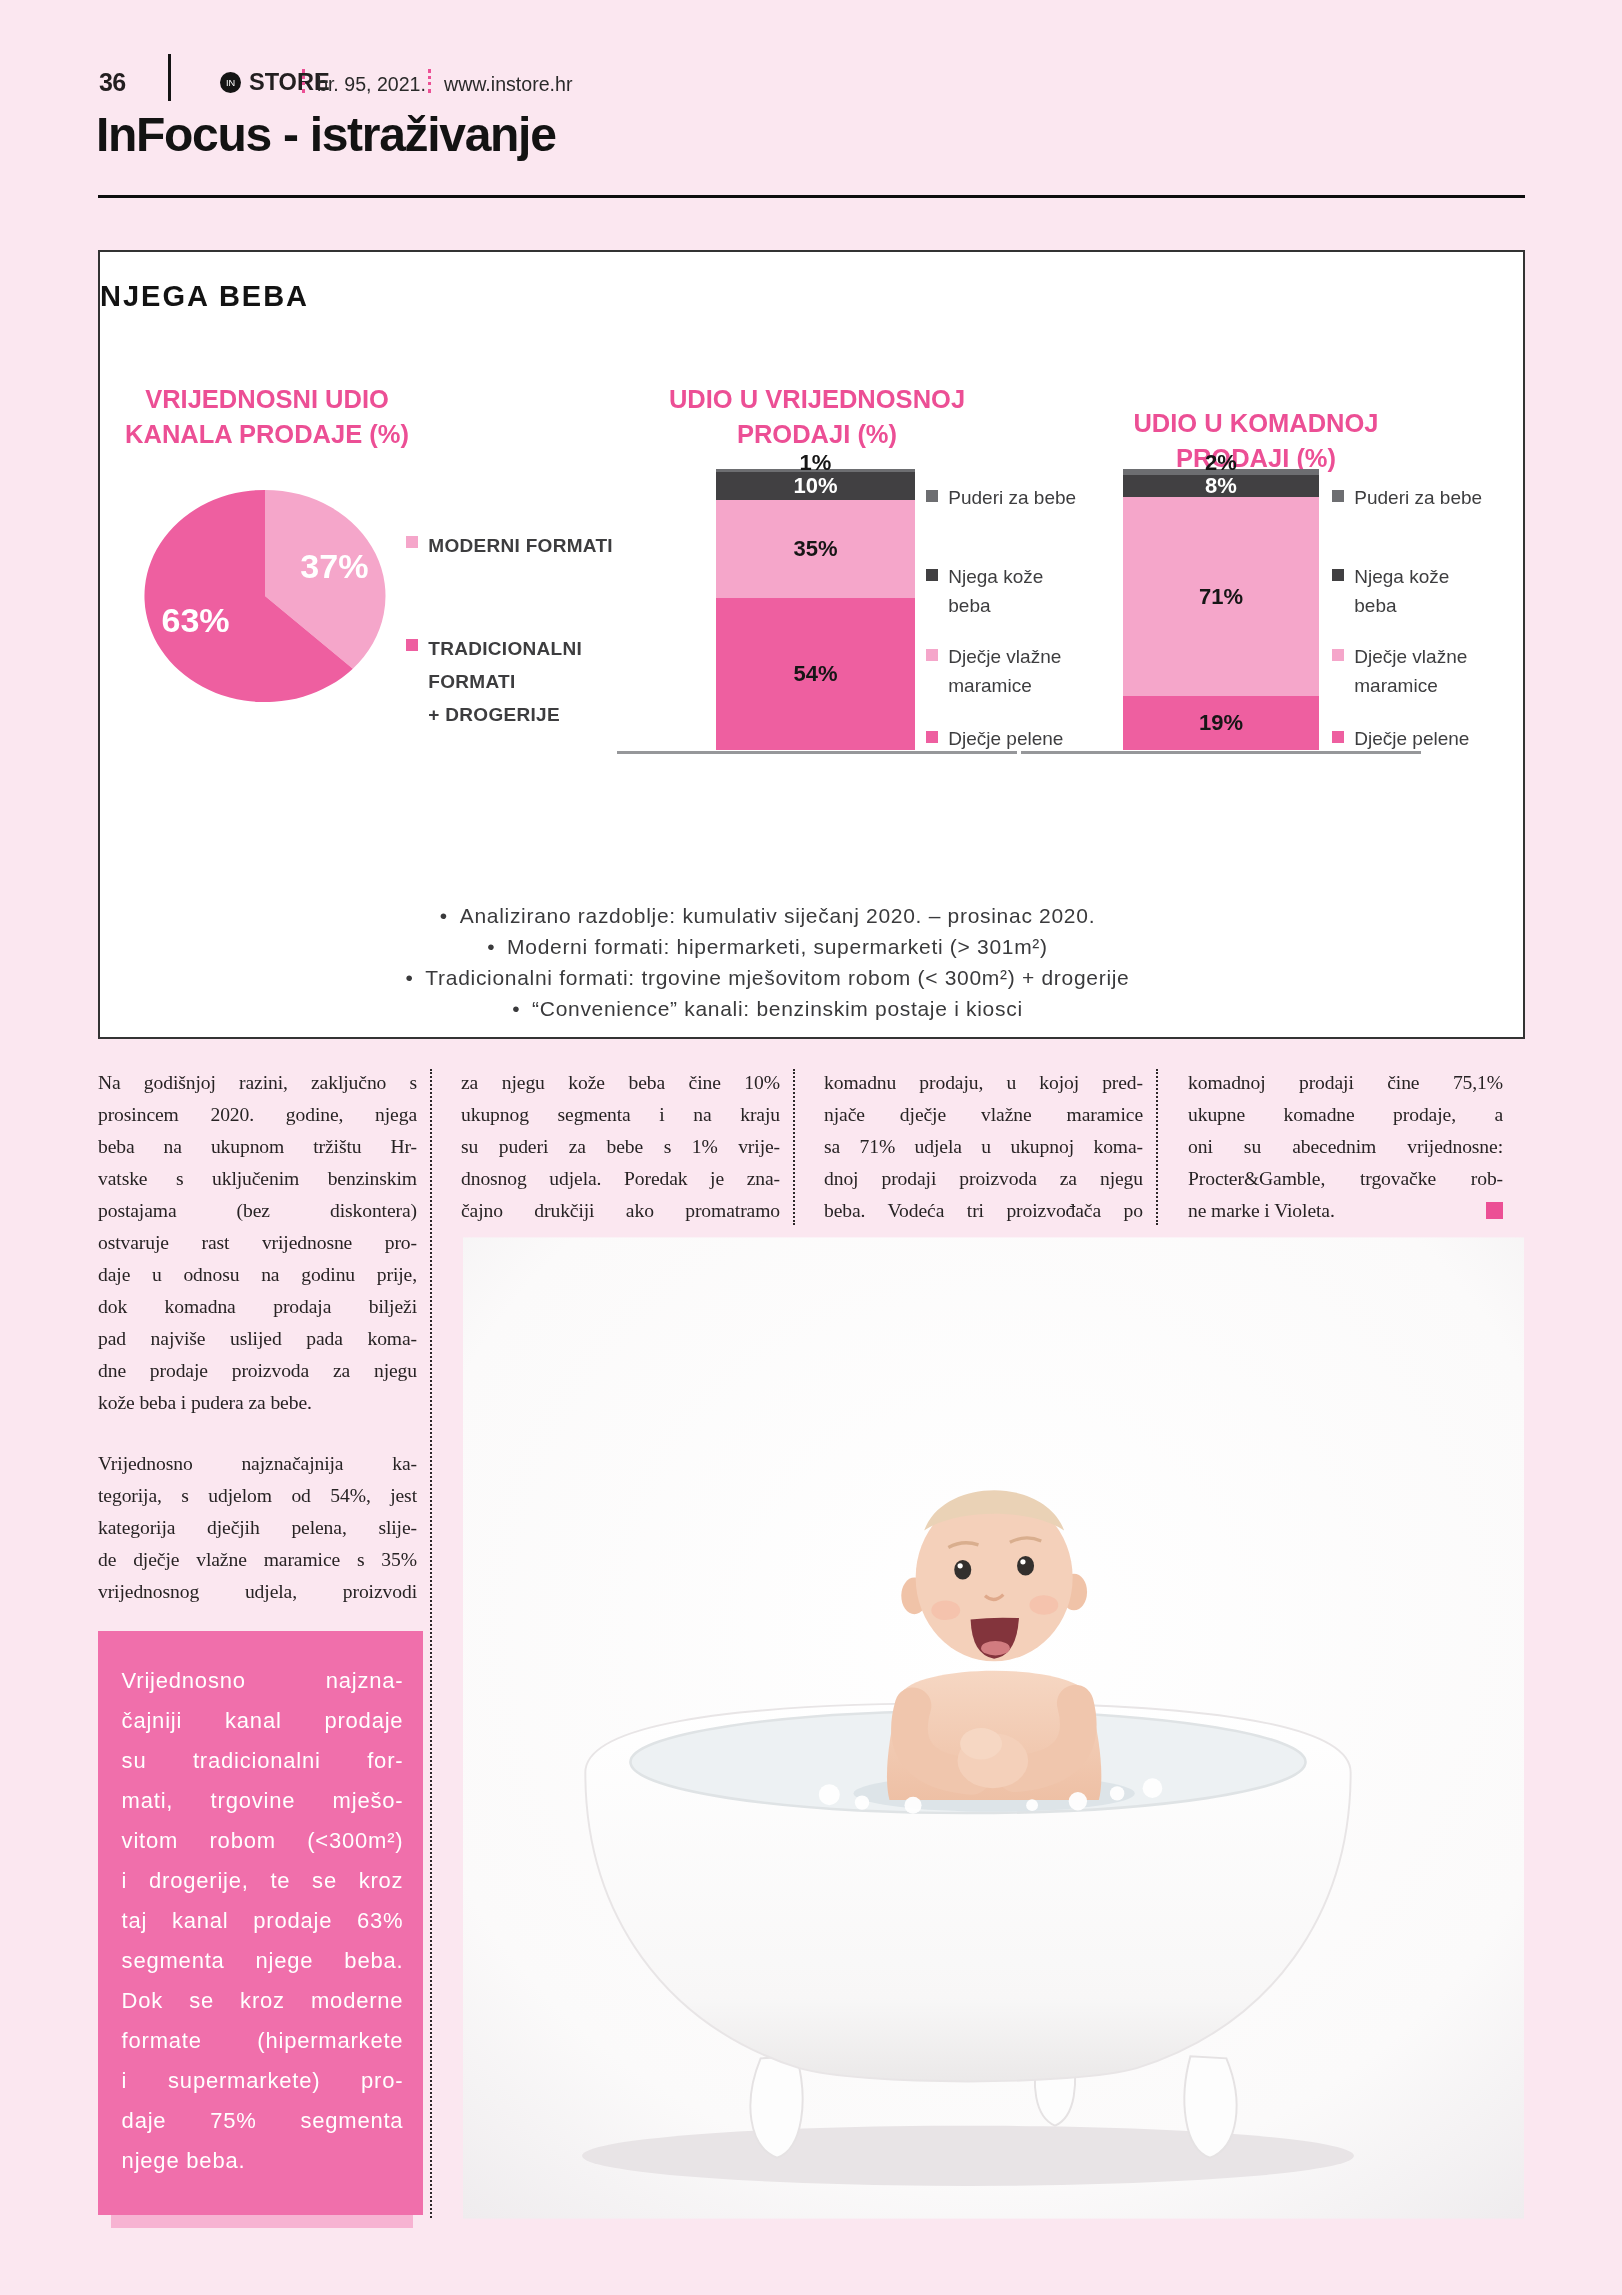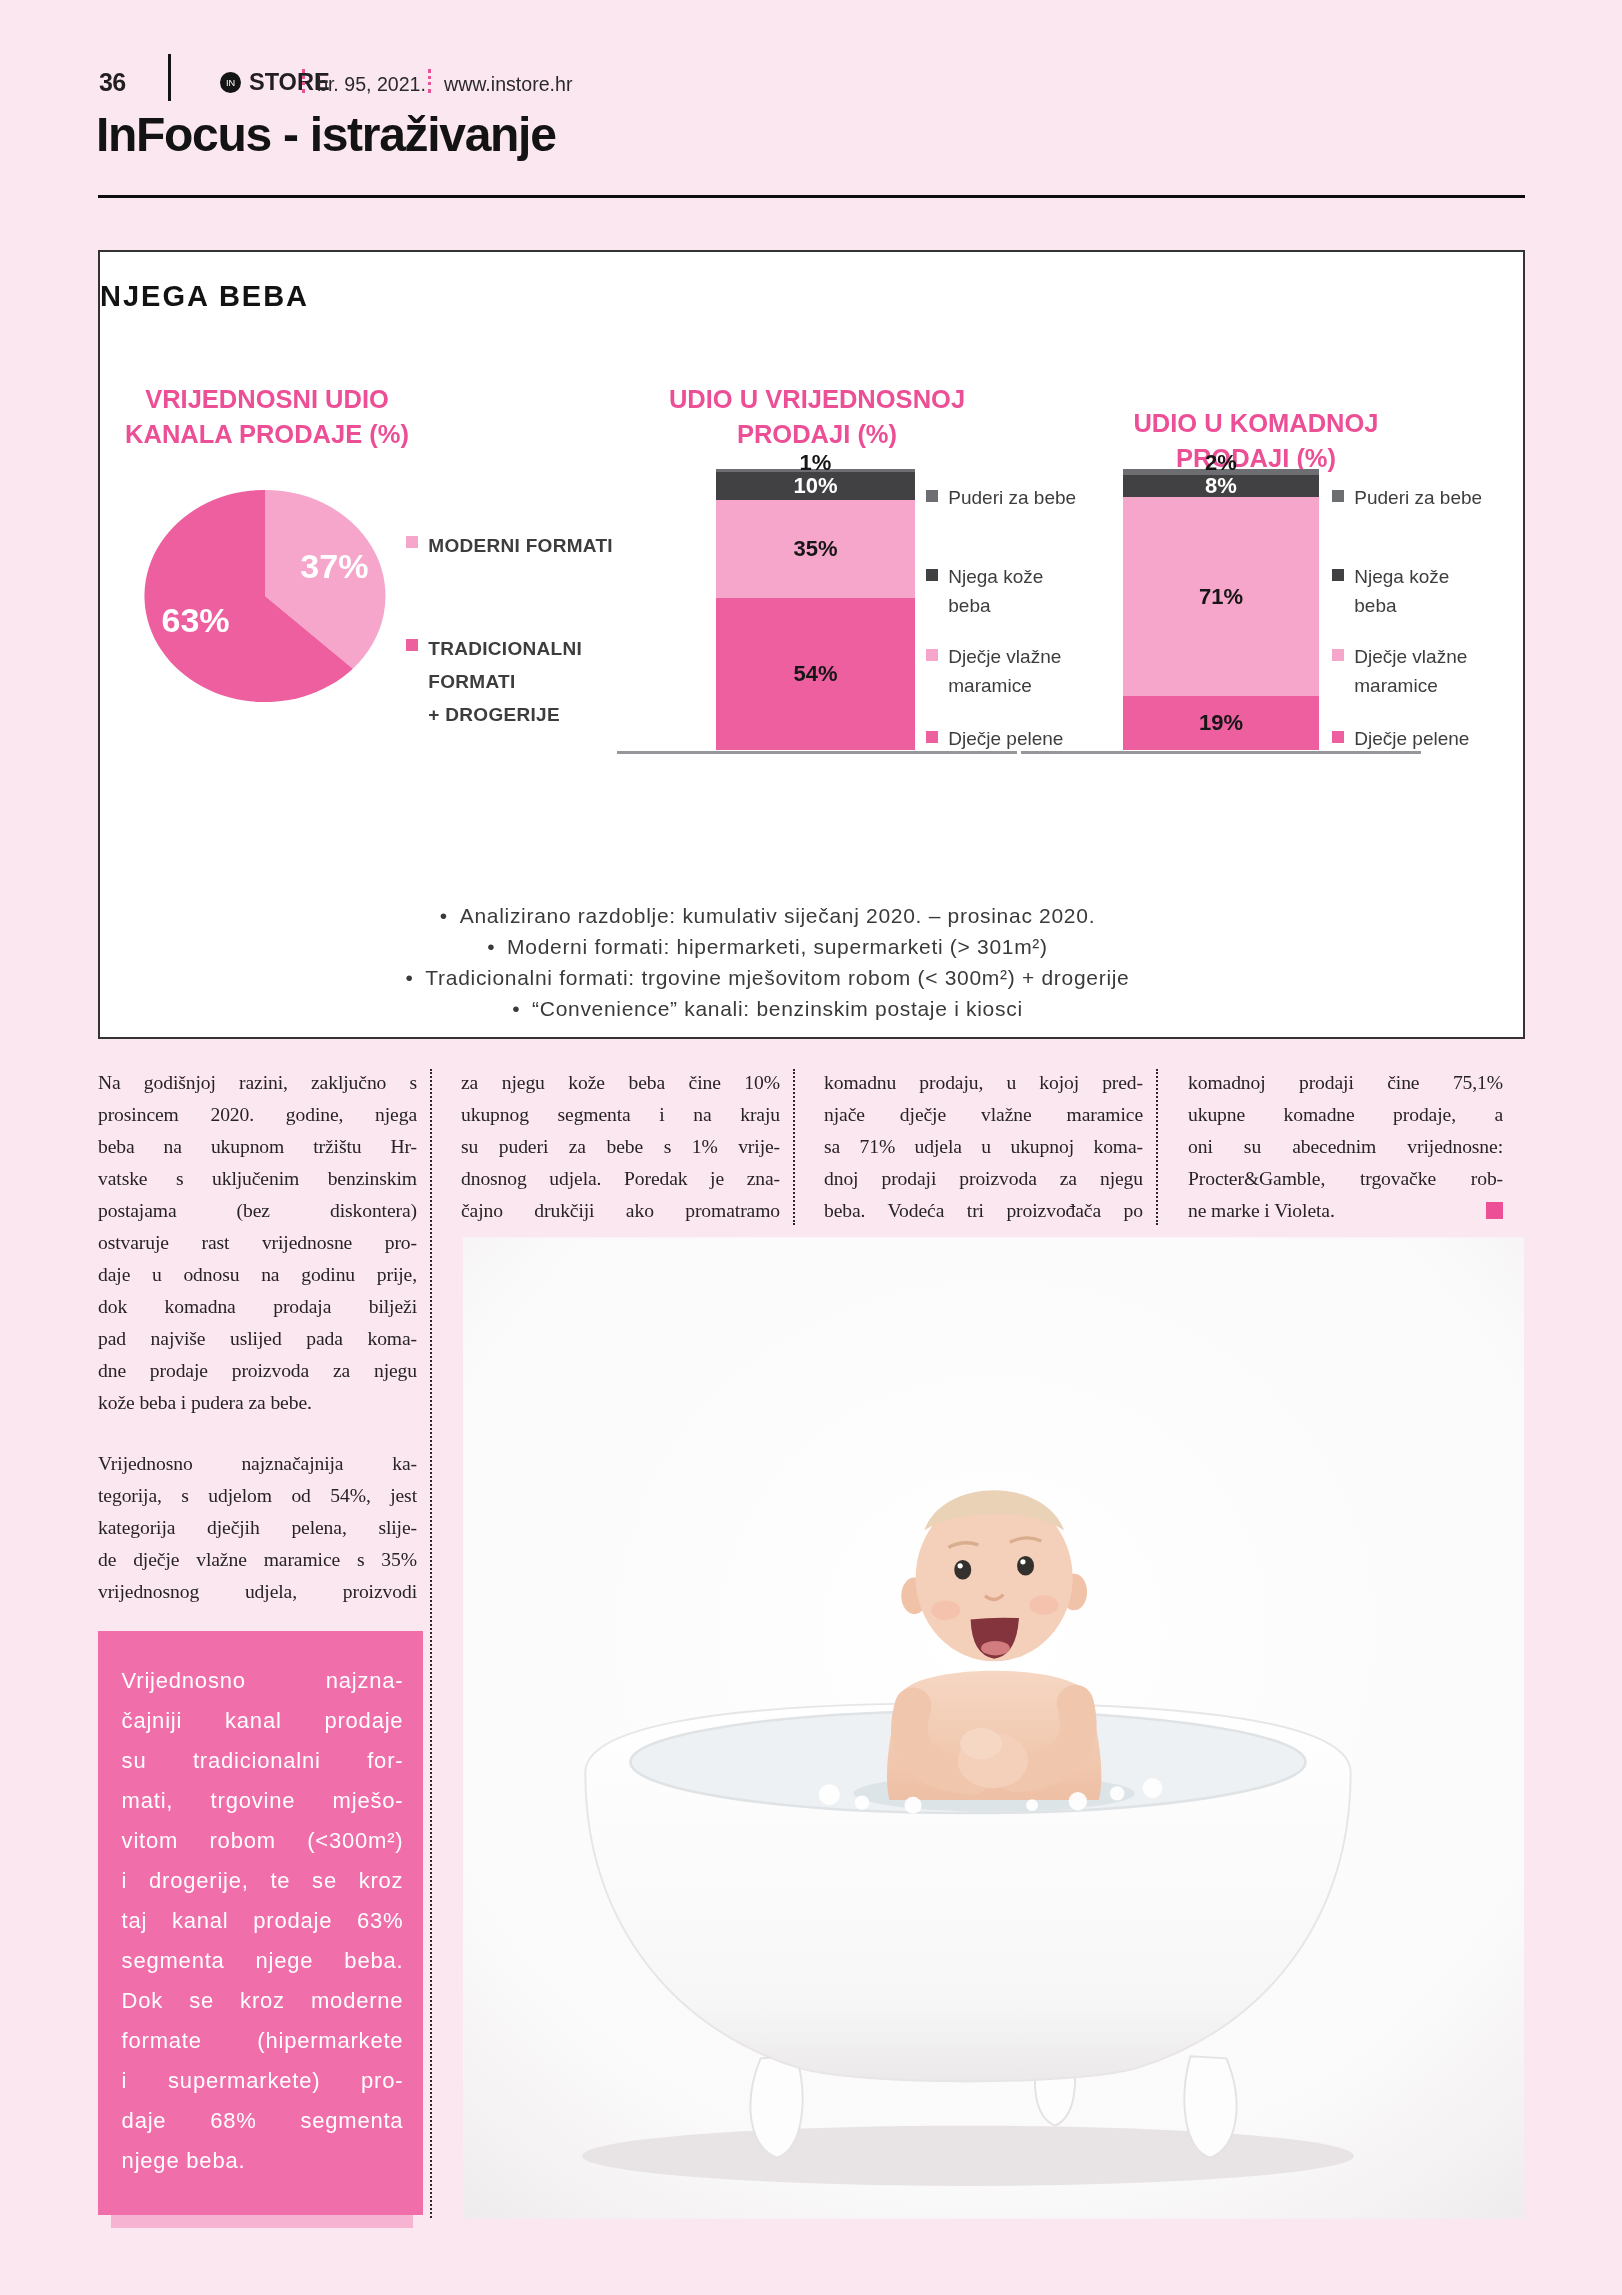--- a/index.html
+++ b/index.html
@@ -256,21 +256,21 @@
       <div class="cl">čajniji kanal prodaje</div>
       <div class="cl">su tradicionalni for-</div>
       <div class="cl">mati, trgovine mješo-</div>
       <div class="cl">vitom robom (&lt;300m²)</div>
       <div class="cl">i drogerije, te se kroz</div>
       <div class="cl">taj kanal prodaje 63%</div>
       <div class="cl">segmenta njege beba.</div>
       <div class="cl">Dok se kroz moderne</div>
       <div class="cl">formate (hipermarkete</div>
       <div class="cl">i supermarkete) pro-</div>
-      <div class="cl">daje 68% segmenta</div>
+      <div class="cl">daje 75% segmenta</div>
       <div class="cl last">njege beba.</div>
     </div>
 
   <svg class="abs photo" viewBox="0 0 1622 1500">
     <defs>
       <radialGradient id="bgrad" cx="50%" cy="40%" r="78%">
         <stop offset="0" stop-color="#ffffff"></stop>
         <stop offset="0.72" stop-color="#fbfafa"></stop>
         <stop offset="1" stop-color="#efecee"></stop>
       </radialGradient>

